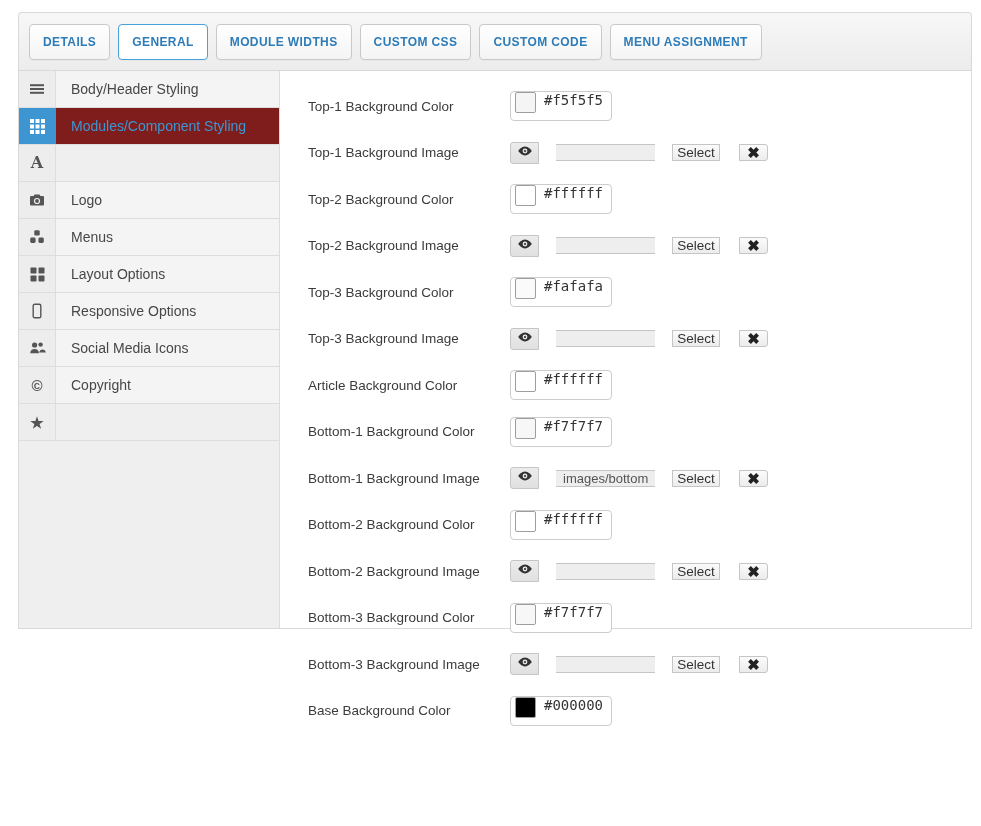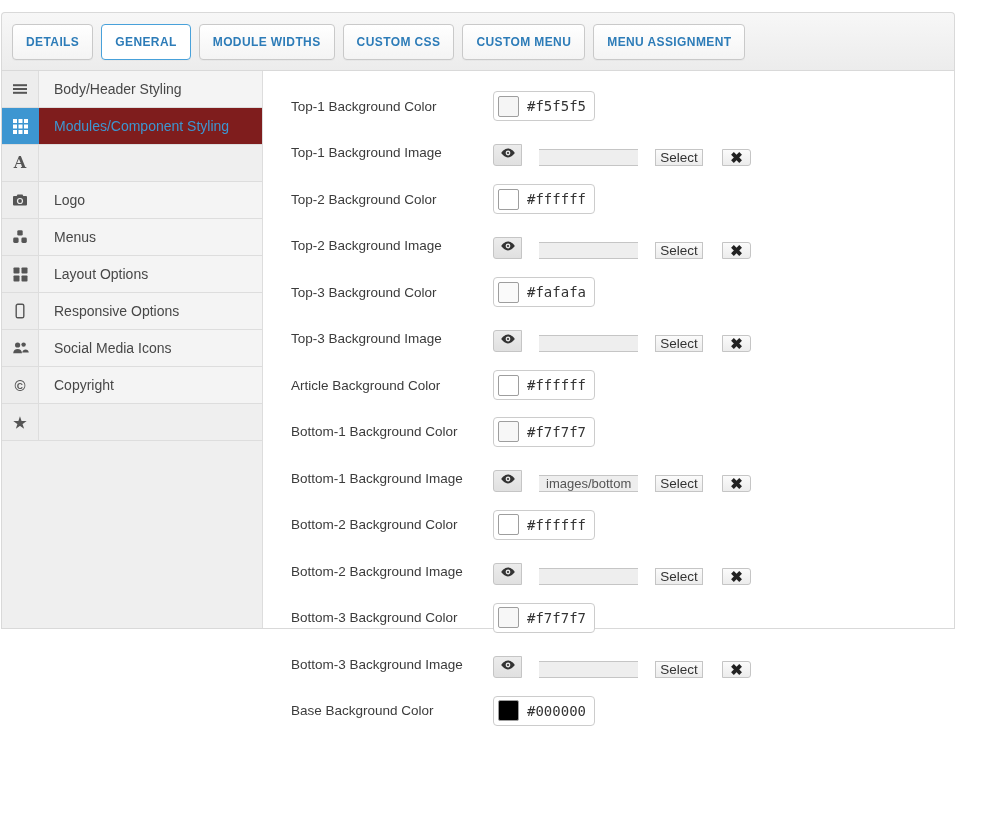--- a/index.html
+++ b/index.html
@@ -1,21 +1,21 @@
 <!DOCTYPE html>
 <html><head>
 <meta charset="utf-8">
 <style>
   html,body{margin:0;padding:0;}
   body{
     width:981px;height:826px;position:relative;background:#ffffff;
     font-family:"Liberation Sans", sans-serif;
     -webkit-font-smoothing:antialiased;
   }
-  .panel{position:absolute;left:1px;top:12px;width:954px;box-sizing:border-box;}
+  .panel{position:absolute;left:18px;top:12px;width:954px;box-sizing:border-box;}
 
   
   .tabstrip{
     background:linear-gradient(#f7f7f7,#ececec);
     border:1px solid #d9d9d9;border-bottom:none;
     border-radius:4px 4px 0 0;
     padding:11px 9px 10px 10px;
     display:flex;gap:8px;align-items:center;box-sizing:border-box;
   }
   .tab{
@@ -50,27 +50,27 @@
   .side-item.active .side-label{background:#7f1d1d;color:#3d96d1;}
   .char-icon{font-size:14px;font-weight:bold;line-height:1;}
   .char-icon.serif{font-family:"DejaVu Serif", serif;font-size:16px;}
 
   
   .content{flex:1;background:#fff;padding:20px 20px 0 28px;box-sizing:border-box;}
   .form-row{display:flex;align-items:center;height:30px;margin-bottom:16.5px;}
   .form-label{width:202px;flex:none;font-size:13.5px;color:#3b3b3b;}
 
   .color-field{
-    display:flex;align-items:center;width:102px;height:30px;box-sizing:border-box;
+    display:flex;width:102px;height:30px;box-sizing:border-box;
     border:1px solid #ccc;border-radius:4px;background:#fff;padding-left:4px;cursor:pointer;
   }
   .swatch{width:21px;height:21px;box-sizing:border-box;border:1px solid #9e9e9e;border-radius:2px;flex:none;}
   .hex{margin-left:8px;font-family:"DejaVu Sans Mono", monospace;font-size:14px;color:#333;}
 
-  .media-group{display:flex;align-items:flex-end;height:27px;gap:17px;}
+  .media-group{display:flex;align-items:center;height:27px;gap:17px;}
   .media-eye{
     width:29px;box-sizing:border-box;border:1px solid #c5c5c5;border-radius:3px 0 0 3px;
     background:linear-gradient(#ececec,#e0e0e0);
     display:flex;align-items:center;justify-content:center;color:#333;cursor:pointer;flex:none;
   }
   .media-input{
     width:99px;box-sizing:border-box;border:1px solid #c5c5c5;border-left:none;border-right:none;
     background:#eee;font-size:13px;color:#555;padding:0 7px;
     font-family:"Liberation Sans", sans-serif;outline:none;flex:none;border-radius:0;
   }
@@ -89,21 +89,21 @@
 </style>
 </head>
 <body>
 
 <div class="panel">
   <div class="tabstrip" id="tab-bar">
       <div class="tab">DETAILS</div>
       <div class="tab active">GENERAL</div>
       <div class="tab">MODULE WIDTHS</div>
       <div class="tab">CUSTOM CSS</div>
-      <div class="tab">CUSTOM MENU</div>
+      <div class="tab">CUSTOM CODE</div>
       <div class="tab">MENU ASSIGNMENT</div>
     </div>
   <div class="panel-body">
     <div class="sidebar" id="sidebar">
         <div class="side-item">
     <span class="side-icon">
             <svg width="16" height="16" viewBox="0 0 16 16" fill="currentColor">
               <rect x="1" y="3.2" width="14" height="2"></rect>
               <rect x="1" y="7" width="14" height="2"></rect>
               <rect x="1" y="10.8" width="14" height="2"></rect>

